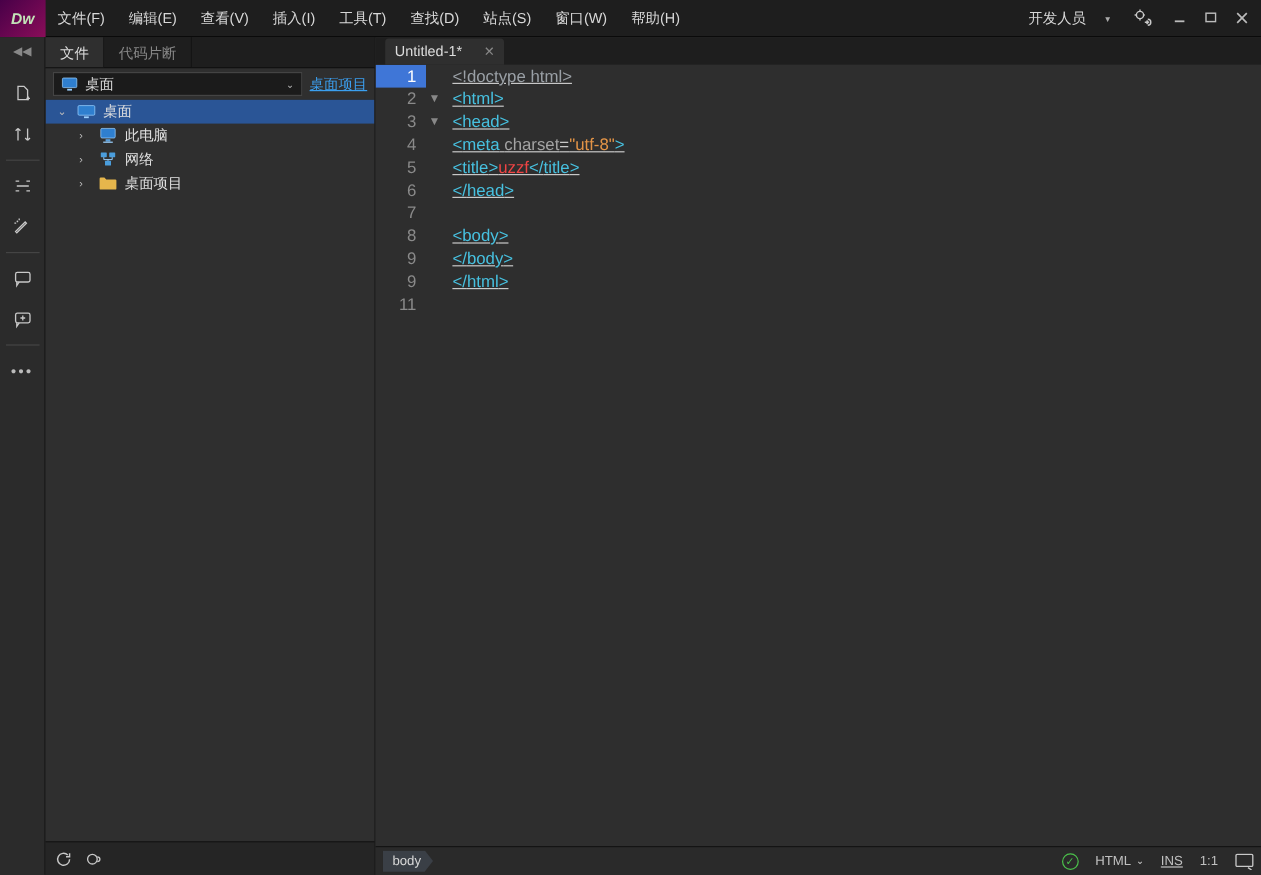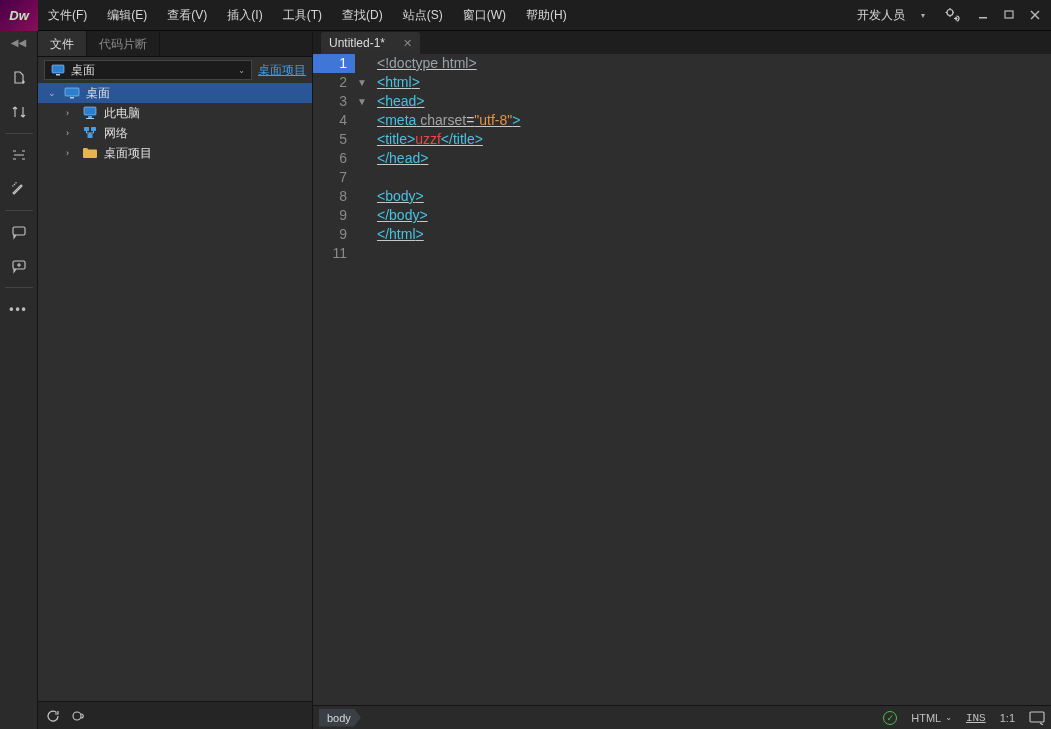--- a/index.html
+++ b/index.html
@@ -273,21 +273,21 @@
     <div class="status-top">
       <div class="crumb">body</div>
       <div class="status-right">
         <span class="s-item">
             <span class="ok-circle">✓</span>
           </span>
         <span class="s-item">
             <span>HTML</span> 
             <span style="font-size:8px;">⌄</span>
           </span>
-        <span class="s-item" style="text-decoration:underline;font-family:Liberation Mono, monospace;">INS</span>
+        <span class="s-item" style="text-decoration:underline;">INS</span>
         <span class="s-item">1:1</span>
         <span class="s-item">
             <svg width="16" height="14" viewBox="0 0 16 14">
               <rect x="1" y="1" width="14" height="10" rx="1" fill="none" stroke="#c8c8c8" stroke-width="1.1"></rect>
               <path d="M11 12l3 2" stroke="#c8c8c8" stroke-width="1.1"></path>
             </svg>
           </span>
       </div>
     </div>
   </div>

